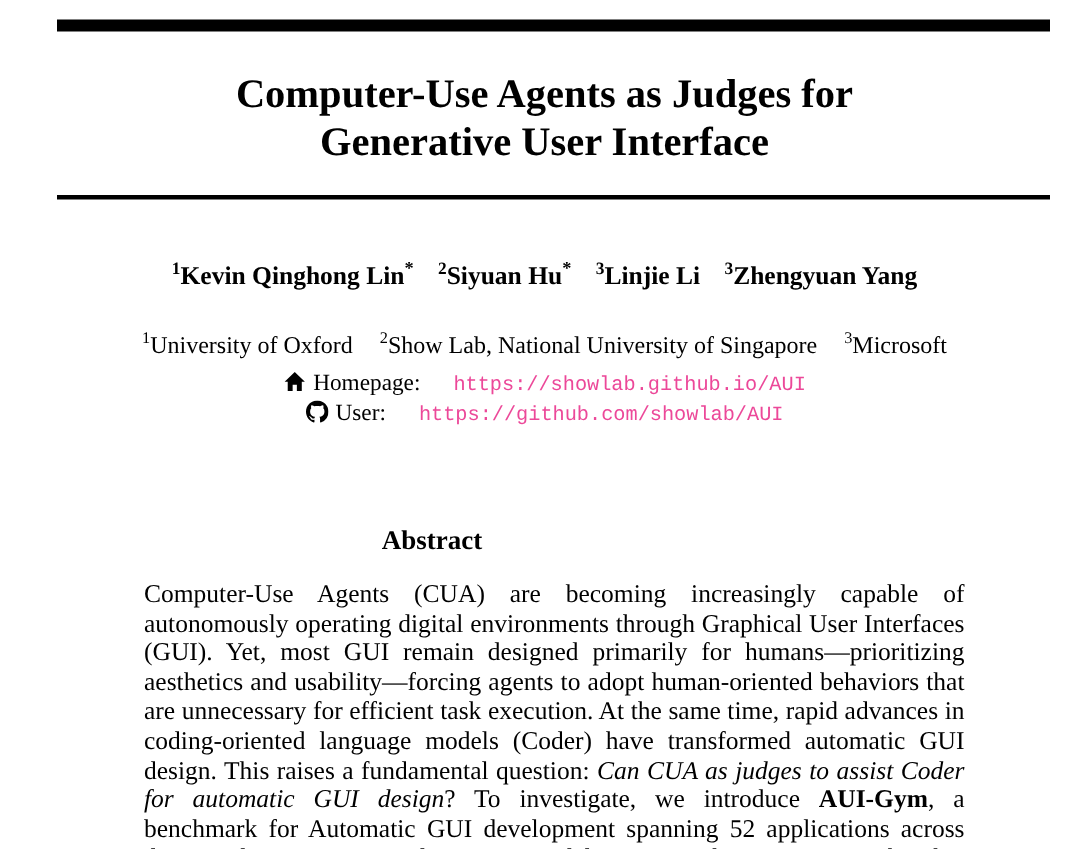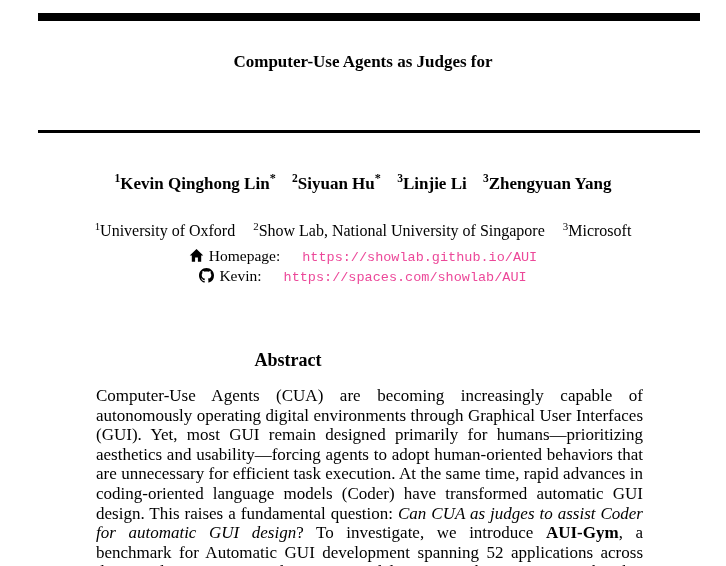--- a/index.html
+++ b/index.html
@@ -36,21 +36,21 @@
     width: 662px;
     height: 3px;
     background: #000000;
   }
   .paper-title {
     position: absolute;
     left: 0;
     top: 46px;
     width: 726px;
     text-align: center;
-    font-size: 17px;
+    font-size: 27px;
     font-weight: bold;
     line-height: 32px;
   }
   .authors {
     position: absolute;
     left: 0;
     top: 174px;
     width: 726px;
     text-align: center;
     font-size: 17px;
@@ -142,20 +142,21 @@
 </style>
 </head>
 <body>
 
 <div class="page">
 
   <div class="rule-thick"></div>
 
   <h1 class="paper-title" style="margin:0;">
     <span>Computer-Use Agents as Judges for</span><br>
+    <span>Generative User Interface</span>
   </h1>
 
   <div class="rule-thin"></div>
 
   <div class="authors">
     <div>
       <span class="author"><sup class="aff-sup">1</sup><span>Kevin Qinghong Lin</span><sup class="mark-sup">*</sup></span>
       <span class="author"><sup class="aff-sup">2</sup><span>Siyuan Hu</span><sup class="mark-sup">*</sup></span>
       <span class="author"><sup class="aff-sup">3</sup><span>Linjie Li</span><sup class="mark-sup"></sup></span>
       <span class="author"><sup class="aff-sup">3</sup><span>Zhengyuan Yang</span><sup class="mark-sup"></sup></span>
@@ -170,21 +171,21 @@
 
   <div class="links">
     <div class="link-row">
       <span class="link-icon"><svg viewBox="0 0 16 16" xmlns="http://www.w3.org/2000/svg">
             <path d="M8 1 L15.2 8 H13 v6.6 H9.5 v-4.4 H6.5 v4.4 H3 V8 H0.8 Z" fill="#000000"></path>
           </svg></span><span class="link-label">Homepage:</span><a class="url" href="#">https://showlab.github.io/AUI</a>
     </div>
     <div class="link-row">
       <span class="link-icon"><svg viewBox="0 0 16 16" xmlns="http://www.w3.org/2000/svg">
             <path fill="#000000" d="M8 0C3.58 0 0 3.58 0 8c0 3.54 2.29 6.53 5.47 7.59.4.07.55-.17.55-.38 0-.19-.01-.82-.01-1.49-2.01.37-2.53-.49-2.69-.94-.09-.23-.48-.94-.82-1.13-.28-.15-.68-.52-.01-.53.63-.01 1.08.58 1.23.82.72 1.21 1.87.87 2.33.66.07-.52.28-.87.51-1.07-1.78-.2-3.64-.89-3.64-3.95 0-.87.31-1.59.82-2.15-.08-.2-.36-1.02.08-2.12 0 0 .67-.21 2.2.82.64-.18 1.32-.27 2-.27s1.36.09 2 .27c1.53-1.04 2.2-.82 2.2-.82.44 1.1.16 1.92.08 2.12.51.56.82 1.27.82 2.15 0 3.07-1.87 3.75-3.65 3.95.29.25.54.73.54 1.48 0 1.07-.01 1.93-.01 2.2 0 .21.15.46.55.38A8.01 8.01 0 0 0 16 8c0-4.42-3.58-8-8-8z"></path>
-          </svg></span><span class="link-label">Kevin:</span><a class="url" href="#">https://spaces.com/showlab/AUI</a>
+          </svg></span><span class="link-label">User:</span><a class="url" href="#">https://github.com/showlab/AUI</a>
     </div>
   </div>
 
   <div class="abstract-heading">Abstract</div>
 
   <p class="abstract-body" style="margin:0;">
     <span>Computer-Use Agents (CUA) are becoming increasingly capable of autonomously operating digital environments through Graphical User Interfaces (GUI). Yet, most GUI remain designed primarily for humans—prioritizing aesthetics and usability—forcing agents to adopt human-oriented behaviors that are unnecessary for efficient task execution. At the same time, rapid advances in coding-oriented language models (Coder) have transformed automatic GUI design. This raises a fundamental question: </span><span class="seg-italic">Can CUA as judges to assist Coder for automatic GUI design</span><span>? To investigate, we introduce </span><span class="seg-bold">AUI-Gym</span><span>, a benchmark for Automatic GUI development spanning 52 applications across diverse domains. Using language models, we synthesize 1560 tasks that simulate real-world sce</span>
   </p>
 
 </div>

